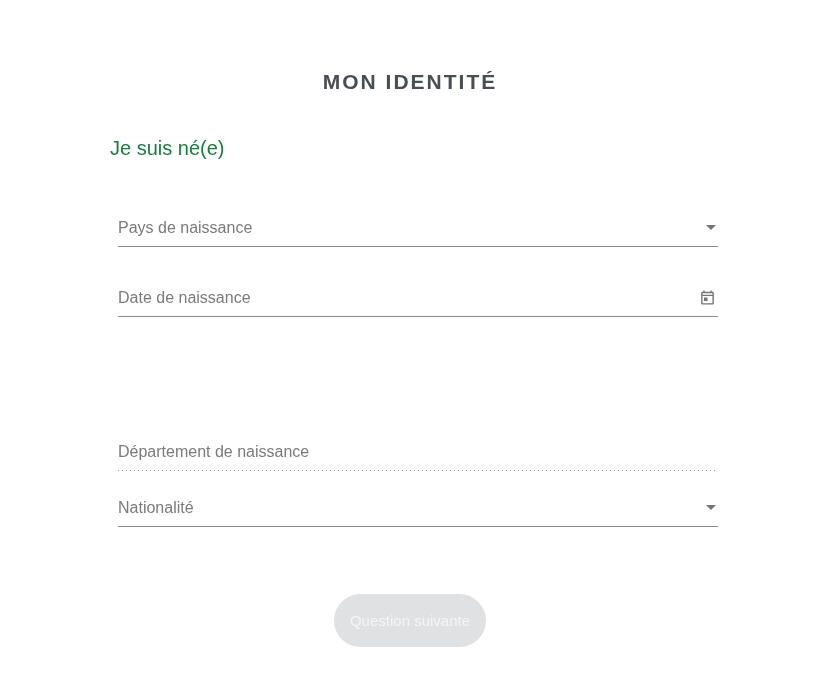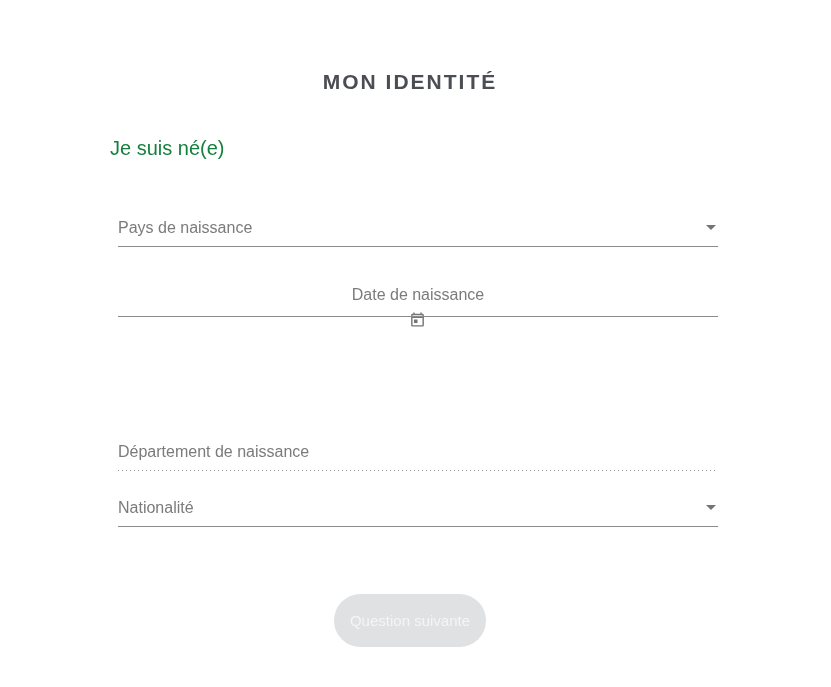--- a/index.html
+++ b/index.html
@@ -31,21 +31,21 @@
   }
 
   .field {
     position: absolute;
     left: 118px; width: 600px; height: 31px;
     display: flex;
     align-items: center;
     justify-content: space-between;
   }
   .field.f1 { top: 216px; }
-  .field.f2 { top: 286px; flex-direction: column; }
+  .field.f2 { top: 286px; }
   .field.f3 { top: 356px; }
   .field.f4 { top: 426px; margin-top: 14px; }
   .field.f5 { top: 496px; }
 
   .field .underline {
     position: absolute;
     left: 0; right: 0; bottom: 0; height: 1px;
     background: #8b8b8b;
   }
   .field .underline.dotted {

